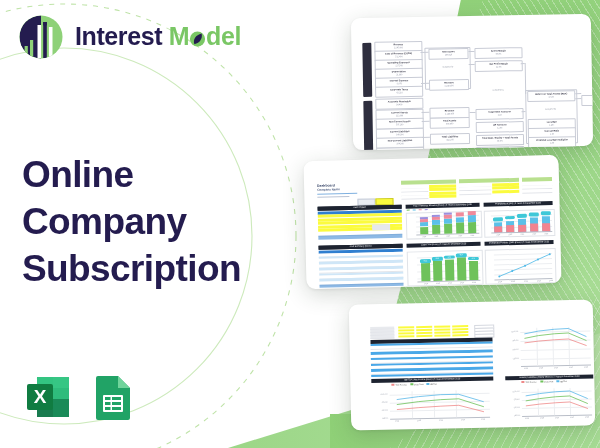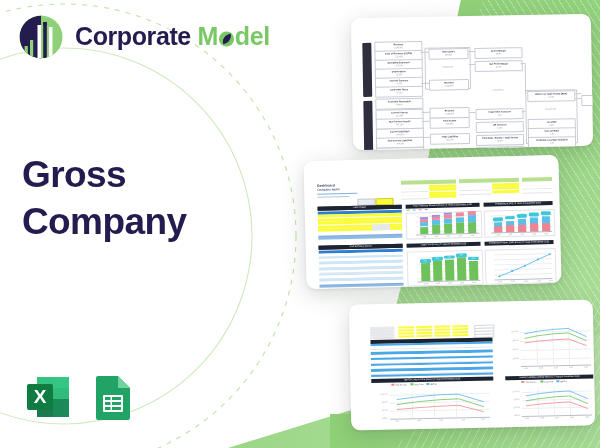--- a/index.html
+++ b/index.html
@@ -141,30 +141,31 @@
           <rect x="25.2" y="8" width="3.6" height="36" fill="#241c4f"></rect>
           <rect x="30.9" y="13" width="3.6" height="31" fill="#ffffff"></rect>
           <rect x="12" y="26" width="3.2" height="18" fill="#8ed178"></rect>
           <rect x="6.6" y="32" width="3.2" height="12" fill="#8ed178"></rect>
           <rect x="25.2" y="8" width="3.6" height="3.4" fill="#241c4f"></rect>
         </g>
         <circle cx="23" cy="23" r="21.5" fill="none" stroke="#ffffff" stroke-width="0"></circle>
       </svg>
     </div>
     <div class="logo-text">
-      <span class="lt-dark">Corporate</span><span>&nbsp;</span><span class="lt-green">M</span><span class="lt-o"><svg width="17" height="25" viewBox="0 0 17 25" style="vertical-align:-5px;">
+      <span class="lt-dark">Interest</span><span>&nbsp;</span><span class="lt-green">M</span><span class="lt-o"><svg width="17" height="25" viewBox="0 0 17 25" style="vertical-align:-5px;">
             <circle cx="8.5" cy="14" r="7.6" fill="#7ac765"></circle>
             <path d="M12.6 8.6 C6.6 10.2 3.6 14.6 5.4 19.2 C10.8 18.2 13.8 13.6 12.6 8.6 Z" fill="#241c4f"></path>
           </svg></span><span class="lt-green">del</span>
     </div>
   </div>
 
   <div class="headline">
-    <div>Gross</div>
+    <div>Online</div>
     <div>Company</div>
+    <div>Subscription</div>
   </div>
 
   <div class="file-icons">
     <div class="fi">
       <svg width="52" height="52" viewBox="0 0 52 52">
         <rect x="15" y="6" width="32" height="40" rx="1.5" fill="#21a366"></rect>
         <rect x="15" y="6" width="32" height="11" fill="#33c481"></rect>
         <rect x="31" y="6" width="16" height="11" fill="#36c684"></rect>
         <rect x="15" y="17" width="32" height="11" fill="#28a871"></rect>
         <rect x="31" y="17" width="16" height="11" fill="#2fbc7c"></rect>

